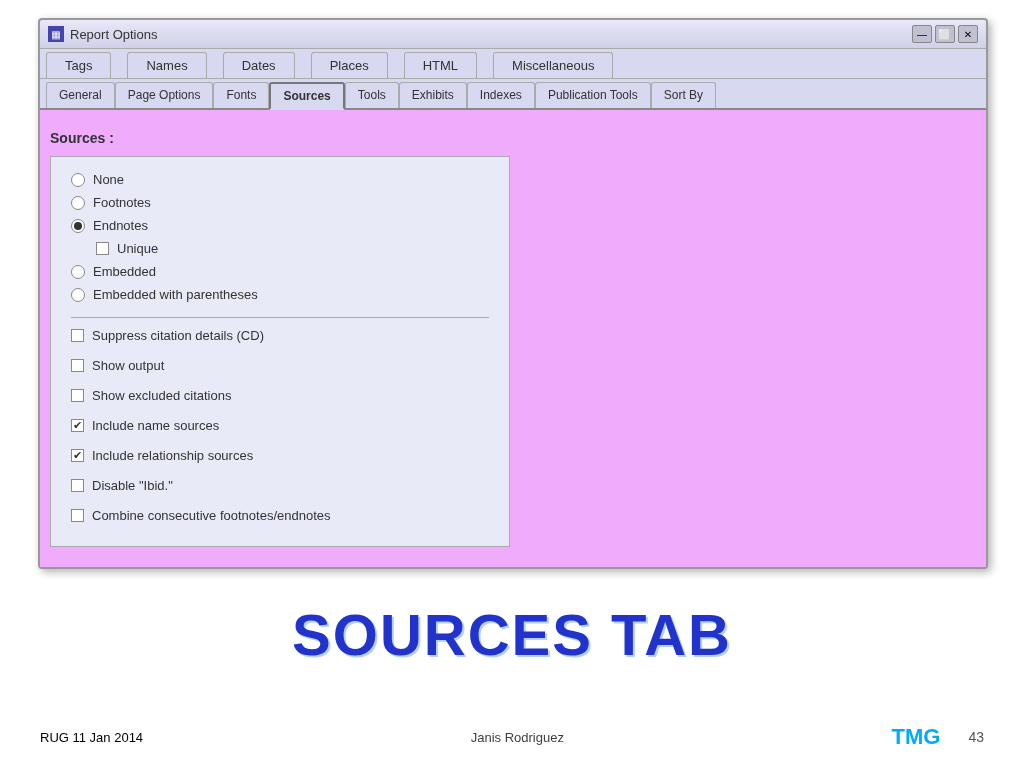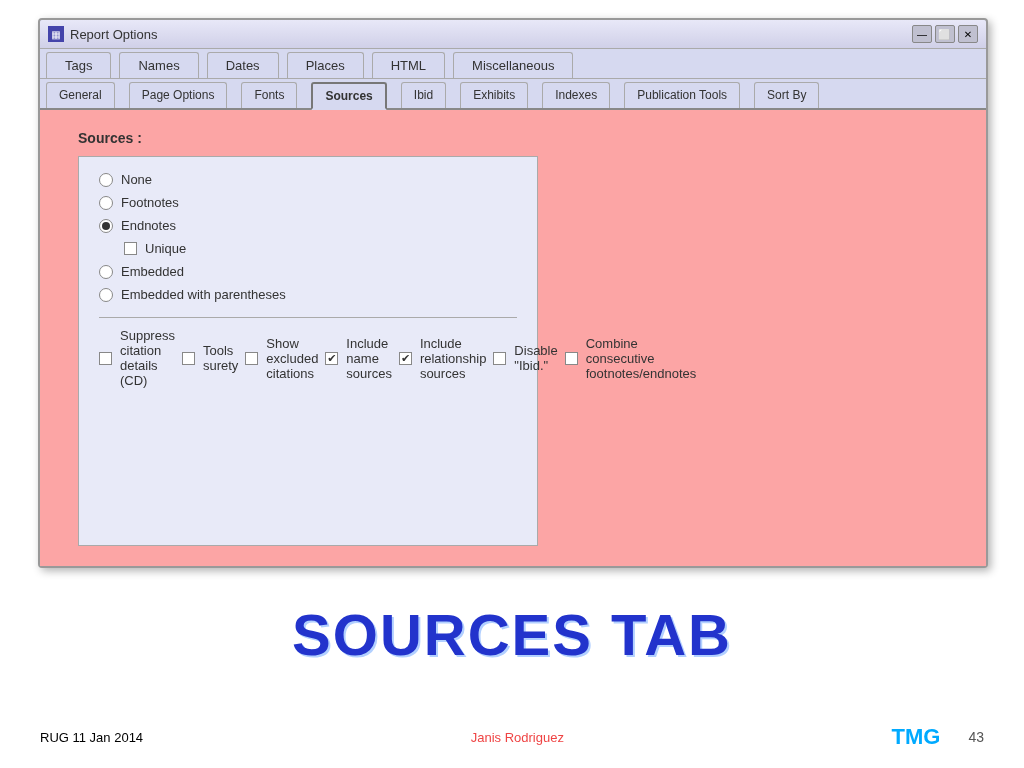--- a/index.html
+++ b/index.html
@@ -88,41 +88,41 @@
       align-items: center;
       justify-content: center;
     }
 
     
     .tab-row-top {
       display: flex;
       background: #d6d9f0;
       border-bottom: 1px solid #aaa;
       padding: 3px 6px 0 6px;
-      gap: 8px;
+      gap: 16px;
     }
 
     .tab-top {
       padding: 5px 18px;
       background: #d6d9f0;
       border: 1px solid #aaa;
       border-bottom: none;
       border-radius: 3px 3px 0 0;
       font-size: 13px;
       color: #333;
       cursor: pointer;
     }
 
     
     .tab-row-bottom {
       display: flex;
       background: #d6d9f0;
       border-bottom: 2px solid #888;
       padding: 3px 6px 0 6px;
-      gap: 14px;
+      gap: 0;
     }
 
     .tab-bottom {
       padding: 5px 12px;
       background: #d6d9f0;
       border: 1px solid #aaa;
       border-bottom: none;
       border-radius: 3px 3px 0 0;
       font-size: 12px;
       color: #333;
@@ -134,22 +134,22 @@
       border: 2px solid #777;
       border-bottom: 2px solid #d6d9f0;
       font-weight: bold;
       position: relative;
       z-index: 2;
       margin-bottom: -2px;
     }
 
     
     .content-area {
-      padding: 20px 38px;
-      background: #fca5a5;
+      padding: 20px 10px;
+      background: #f0abfc;
       min-height: 430px;
     }
 
     .sources-label {
       font-size: 14px;
       color: #333;
       margin-bottom: 10px;
       font-weight: bold;
     }
 
@@ -227,21 +227,21 @@
     }
 
     .divider {
       border: none;
       border-top: 1px solid #aaa;
       margin: 10px 0;
     }
 
     .checkbox-group {
       display: flex;
-      flex-direction: row;
+      flex-direction: column;
       gap: 7px;
     }
 
     
     .right-info {
       padding: 10px;
       max-width: 320px;
     }
 
     .info-text {
@@ -278,21 +278,21 @@
     }
 
     .footer-left {
       font-size: 13px;
       color: #000000;
       text-align: right;
     }
 
     .footer-center {
       font-size: 13px;
-      color: #ef4444;
+      color: #404040;
     }
 
     .footer-right {
       display: flex;
       align-items: center;
       gap: 28px;
     }
 
     .footer-tmg {
       font-size: 22px;
@@ -331,21 +331,21 @@
       <div class="tab-top">Places</div>
       <div class="tab-top">HTML</div>
       <div class="tab-top">Miscellaneous</div>
     </div>
 
     <div class="tab-row-bottom">
       <div class="tab-bottom">General</div>
       <div class="tab-bottom">Page Options</div>
       <div class="tab-bottom">Fonts</div>
       <div class="tab-bottom active">Sources</div>
-      <div class="tab-bottom">Ibid</div>
+      <div class="tab-bottom">Tools</div>
       <div class="tab-bottom">Exhibits</div>
       <div class="tab-bottom">Indexes</div>
       <div class="tab-bottom">Publication Tools</div>
       <div class="tab-bottom">Sort By</div>
     </div>
 
     <div class="content-area">
       <div class="sources-label">Sources :</div>
 
       <div class="content-row">
@@ -390,21 +390,21 @@
 
           <div class="checkbox-group">
 
             <div class="radio-option">
               <input type="checkbox" class="check-input" style="">
               <span>Suppress citation details (CD)</span>
             </div>
 
             <div class="radio-option">
               <input type="checkbox" class="check-input" style="">
-              <span>Tools surety</span>
+              <span>Show output</span>
             </div>
 
             <div class="radio-option">
               <input type="checkbox" class="check-input" style="">
               <span>Show excluded citations</span>
             </div>
 
             <div class="radio-option">
               <input type="checkbox" class="check-input checked" style="">
               <span>Include name sources</span>

